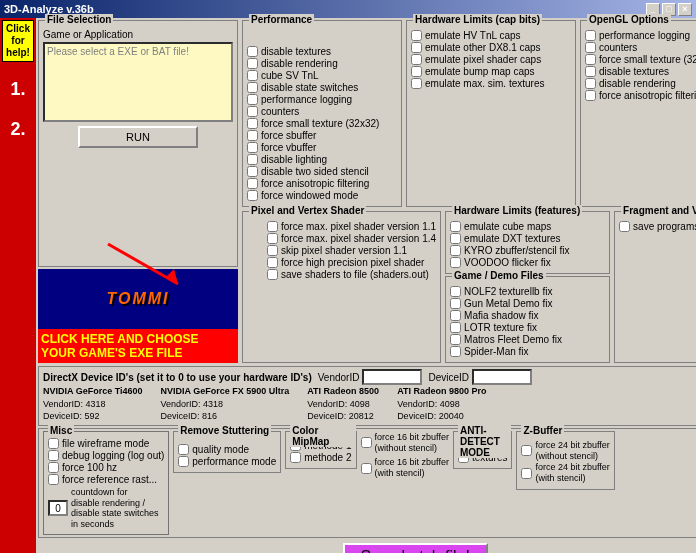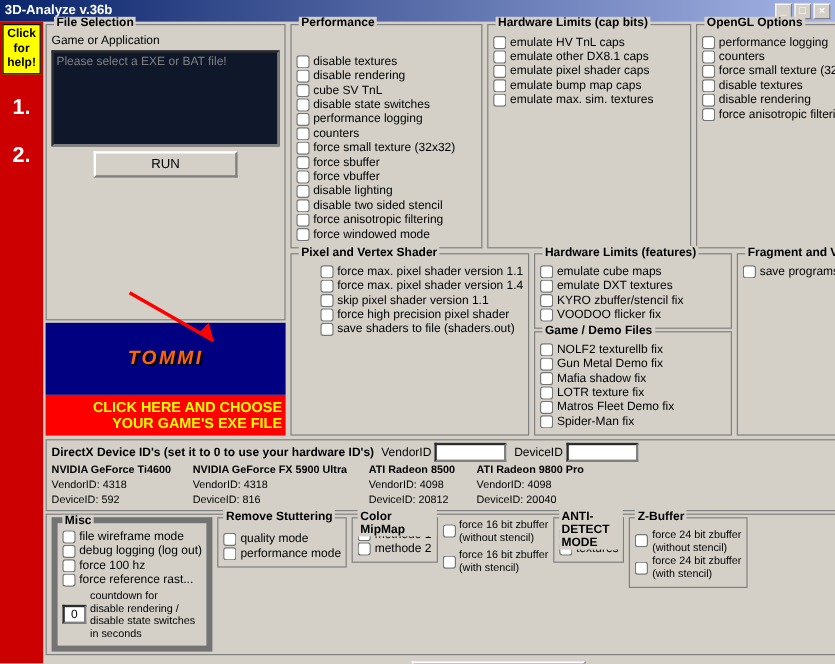--- a/index.html
+++ b/index.html
@@ -80,21 +80,21 @@
     }
     .panel-subtitle {
       font-size: 10px;
       margin-bottom: 2px;
       color: #000;
     }
     .game-list-box {
       width: 100%;
       height: 80px;
       border: 2px inset #808080;
-      background: #0f172a;
+      background: #fef9c3;
       margin-bottom: 4px;
       font-size: 10px;
       overflow: hidden;
     }
     .select-btn {
       display: block;
       width: 120px;
       margin: 4px auto;
       padding: 3px 8px;
       background: #d4d0c8;
@@ -132,21 +132,21 @@
       font-weight: bold;
       font-style: italic;
       text-shadow: 2px 2px 0 #000;
       letter-spacing: 2px;
     }
     .click-here-banner {
       background: #ff0000;
       color: #ffff00;
       font-size: 12px;
       font-weight: bold;
-      text-align: right;
+      text-align: left;
       padding: 3px;
       width: 100%;
     }
     .group-box {
       border: 1px solid #808080;
       margin: 2px;
       padding: 2px 4px 4px 4px;
       position: relative;
       background: #d4d0c8;
     }
@@ -498,21 +498,21 @@
       <div id="card-info-cols" style="display:flex; gap:10px;">
           <div class="device-info-col"><strong>NVIDIA GeForce Ti4600</strong><br>VendorID: 4318<br>DeviceID: 592</div>
           <div class="device-info-col"><strong>NVIDIA GeForce FX 5900 Ultra</strong><br>VendorID: 4318<br>DeviceID: 816</div>
           <div class="device-info-col"><strong>ATI Radeon 8500</strong><br>VendorID: 4098<br>DeviceID: 20812</div>
           <div class="device-info-col"><strong>ATI Radeon 9800 Pro</strong><br>VendorID: 4098<br>DeviceID: 20040</div>
         </div>
     </div>
 
     <div style="border:1px solid #808080; margin:1px 2px; padding:2px 4px; background:#d4d0c8; display:flex; align-items:flex-start; gap:4px;">
 
-      <div style="position:relative; border:5px solid #737373; padding:4px 4px 4px 4px;">
+      <div style="position:relative; border:1px solid #737373; padding:4px 4px 4px 4px;">
         <span style="position:absolute;top:-7px;left:4px;background:#d4d0c8;padding:0 2px;font-size:10px;font-weight:bold;">Misc</span>
         <div id="misc-items" style="margin-top:2px;">
             <div class="checkbox-row">
               <input type="checkbox" style="">
               <span class="checkbox-label">file wireframe mode</span>
             </div>
             <div class="checkbox-row">
               <input type="checkbox" style="">
               <span class="checkbox-label">debug logging (log out)</span>
             </div>

